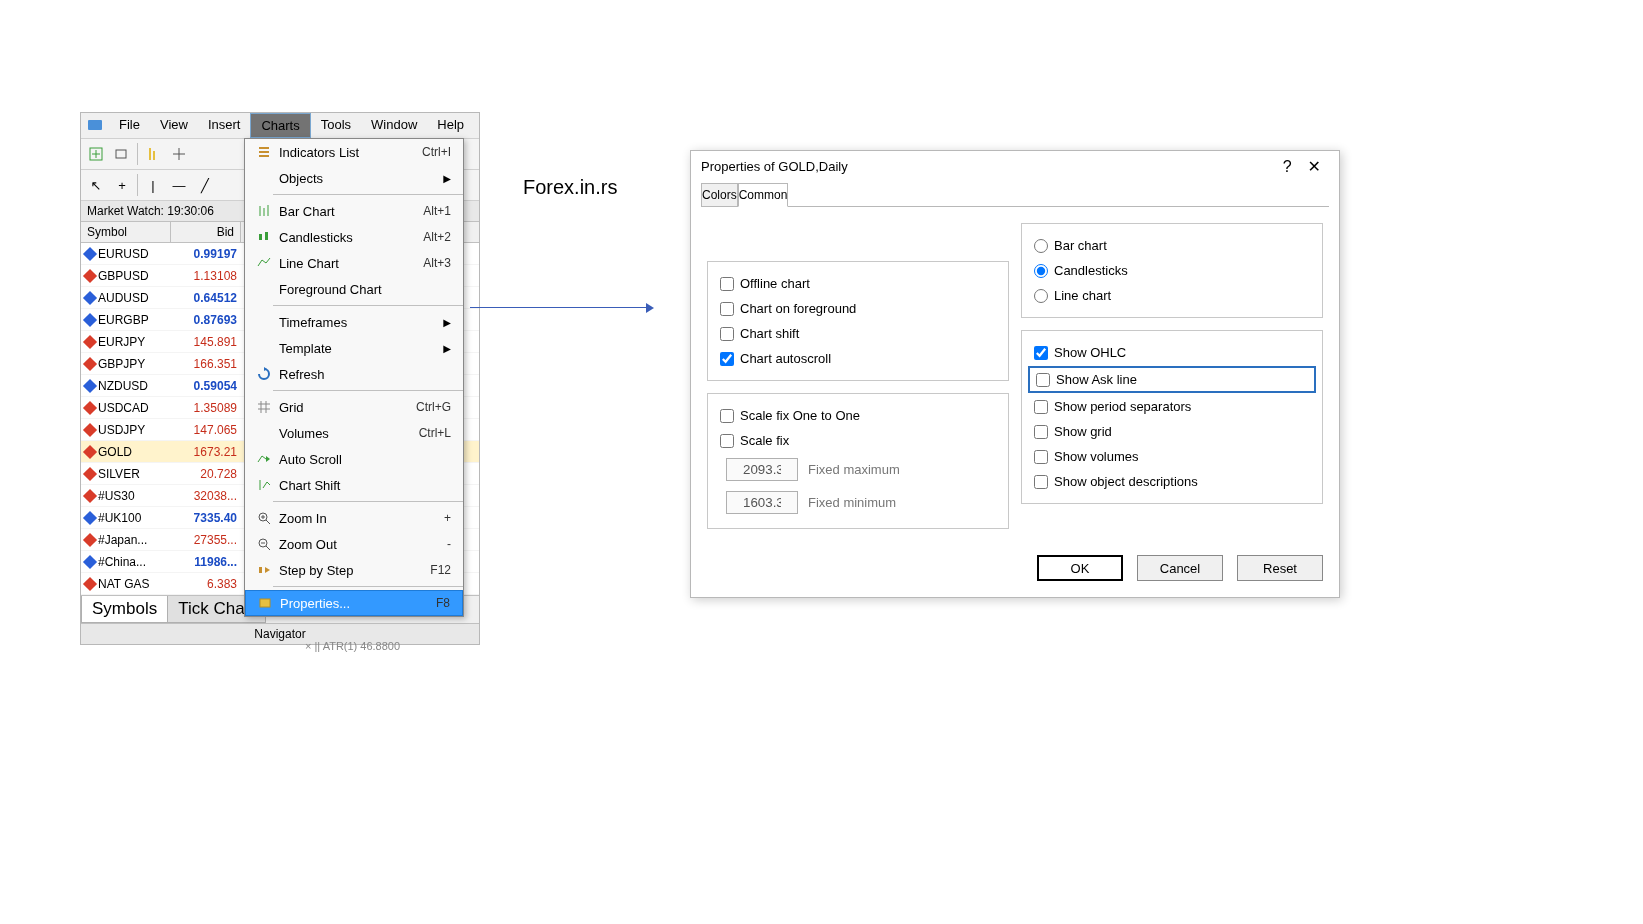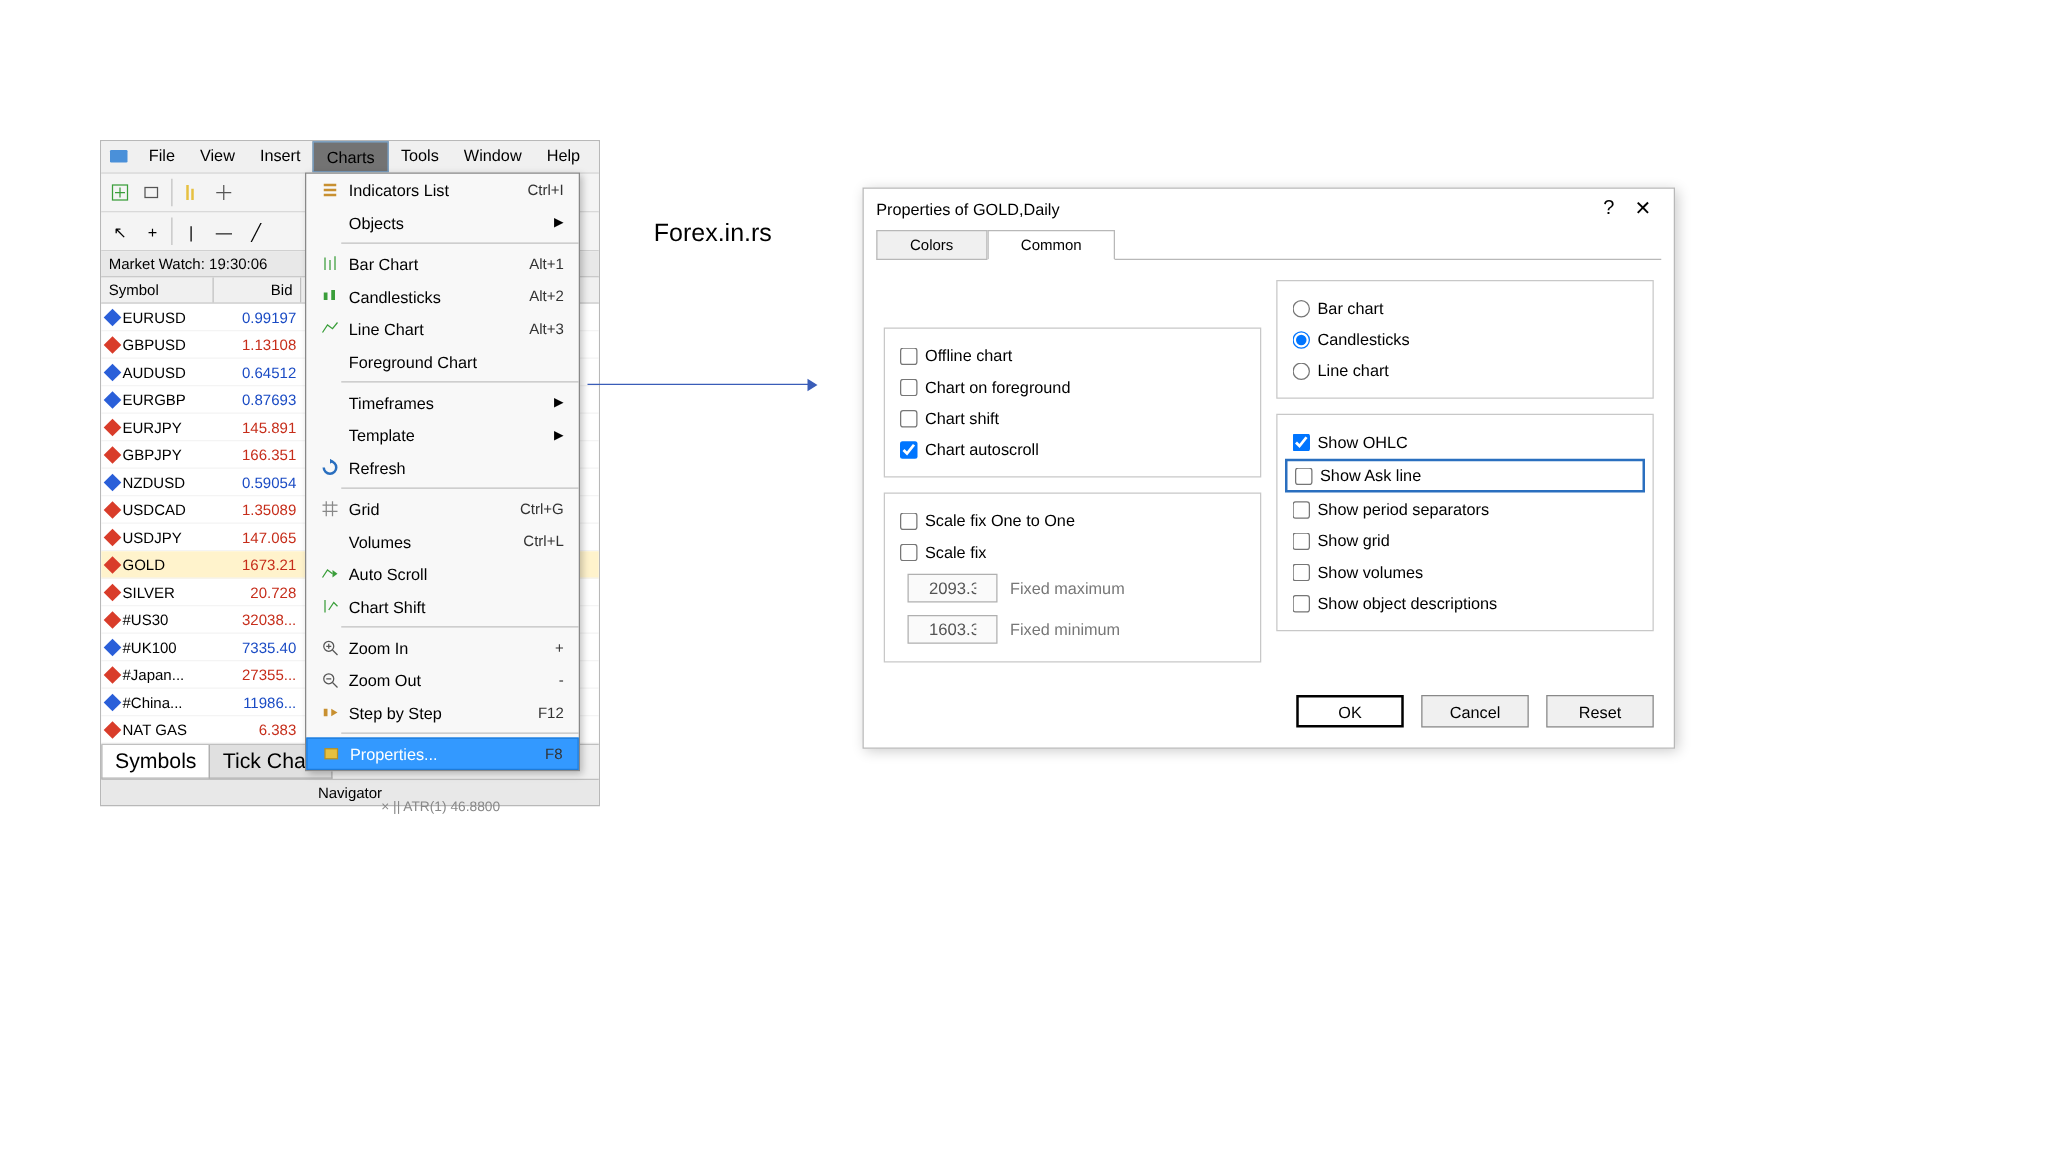--- a/index.html
+++ b/index.html
@@ -21,21 +21,21 @@
 .mw-cols > div:first-child { width: 90px; }
 .mw-cols > div:nth-child(2) { width: 70px; text-align: right; }
 
 .mw-body { background: #fff; }
 .mw-row { display: flex; font-size: 12px; border-bottom: 1px solid #f4f4f4; height: 22px; align-items: center; }
 .mw-row.highlight { background: #fff3cc; }
 .mw-sym { width: 90px; padding-left: 4px; display: flex; align-items: center; gap: 3px; }
 .mw-bid { width: 70px; text-align: right; padding-right: 4px; }
 .mw-extra { padding-left: 4px; }
 .dia { width: 10px; height: 10px; transform: rotate(45deg); display: inline-block; }
-.bid-blue { color: #1a4bc4; }
+.bid-blue { color: #1a4bc4; font-weight: bold; }
 .bid-red { color: #c62d1a; }
 
 .mw-tabs { display: flex; border-top: 1px solid #c0c0c0; background: #f0f0f0; }
 .mw-tab { padding: 3px 10px; border: 1px solid #b0b0b0; border-top: none; font-size: 17px; background: #fff; margin-right: -1px; }
 .mw-tab.inactive { background: #e0e0e0; }
 .nav-bar { background: #e8e8e8; padding: 3px 20px; border-top: 1px solid #c0c0c0; font-size: 12px; text-align: center; }
 
 
 .dropdown { position: absolute; left: 244px; top: 138px; width: 220px; background: #f8f8f8; border: 1px solid #888; box-shadow: 2px 2px 6px rgba(0,0,0,0.25); }
 .dd-item { display: flex; align-items: center; height: 26px; padding: 0 8px; font-size: 13px; }
@@ -52,21 +52,21 @@
 
 .arrow-line { position: absolute; left: 470px; top: 307px; width: 180px; height: 1px; background: #3a5db8; }
 .arrow-head { position: absolute; left: 646px; top: 303px; width: 0; height: 0; border-left: 8px solid #3a5db8; border-top: 5px solid transparent; border-bottom: 5px solid transparent; }
 
 
 .dialog { position: absolute; left: 690px; top: 150px; width: 650px; background: #fff; border: 1px solid #b8b8b8; box-shadow: 2px 2px 10px rgba(0,0,0,0.2); }
 .dlg-title { display: flex; align-items: center; padding: 6px 10px; font-size: 13px; }
 .dlg-title-text { flex: 1; }
 .dlg-x { font-size: 16px; padding: 0 8px; cursor: default; }
 .dlg-tabs { display: flex; padding: 0 10px; }
-.dlg-tab { padding: 4px 26px; border: 1px solid #b8b8b8; font-size: 12px; background: #fff; position: relative; top: 1px; }
+.dlg-tab { padding: 4px 0; border: 1px solid #b8b8b8; font-size: 12px; background: #fff; position: relative; top: 1px; }
 .dlg-tab.inactive { background: #f0f0f0; border-bottom: 1px solid #b8b8b8; }
 .dlg-tab.active { border-bottom: 1px solid #fff; }
 .dlg-body { border-top: 1px solid #b8b8b8; margin: 0 10px; padding: 16px 6px; display: flex; gap: 12px; }
 .groupbox { border: 1px solid #c8c8c8; padding: 14px 12px; flex: 1; display: flex; flex-direction: column; gap: 10px; font-size: 13px; }
 .chk, .rad { display: flex; align-items: center; gap: 6px; }
 .chk input, .rad input { width: 14px; height: 14px; }
 .highlight-chk { border: 2px solid #2a6fbf; padding: 4px 6px; margin: -4px -6px; }
 .num-row { display: flex; align-items: center; gap: 10px; margin-left: 6px; }
 .num-row input { width: 72px; padding: 3px 16px; border: 1px solid #b0b0b0; }
 .num-row span { color: #777; }

